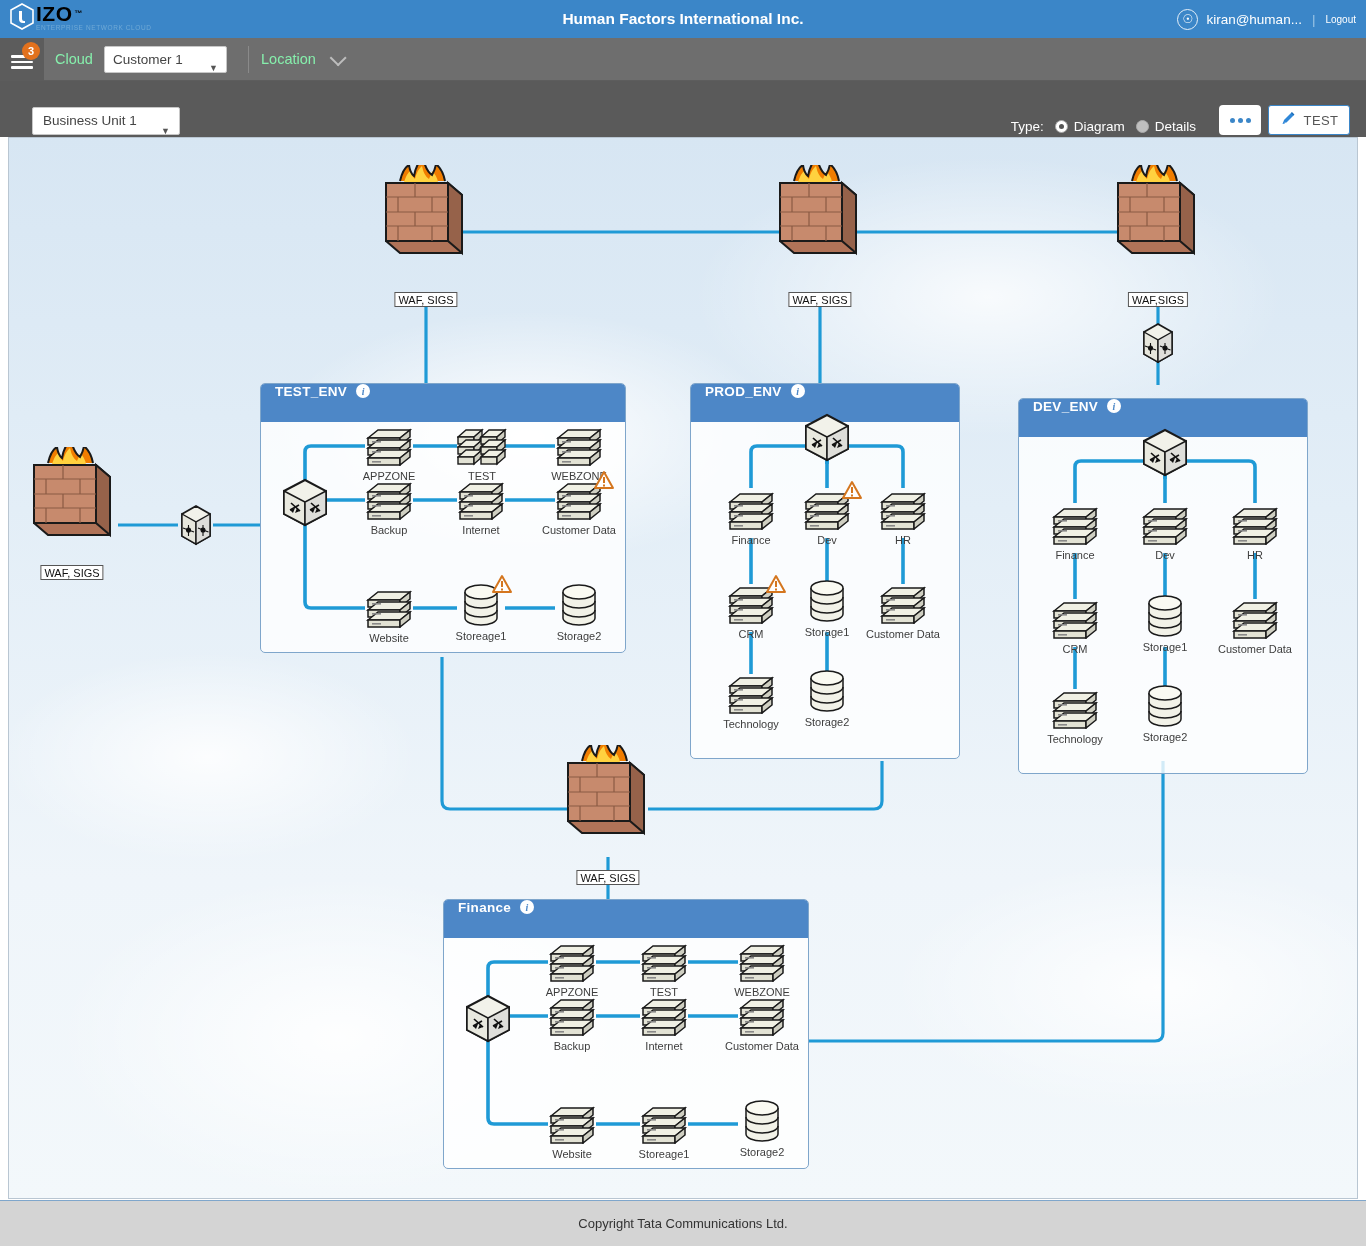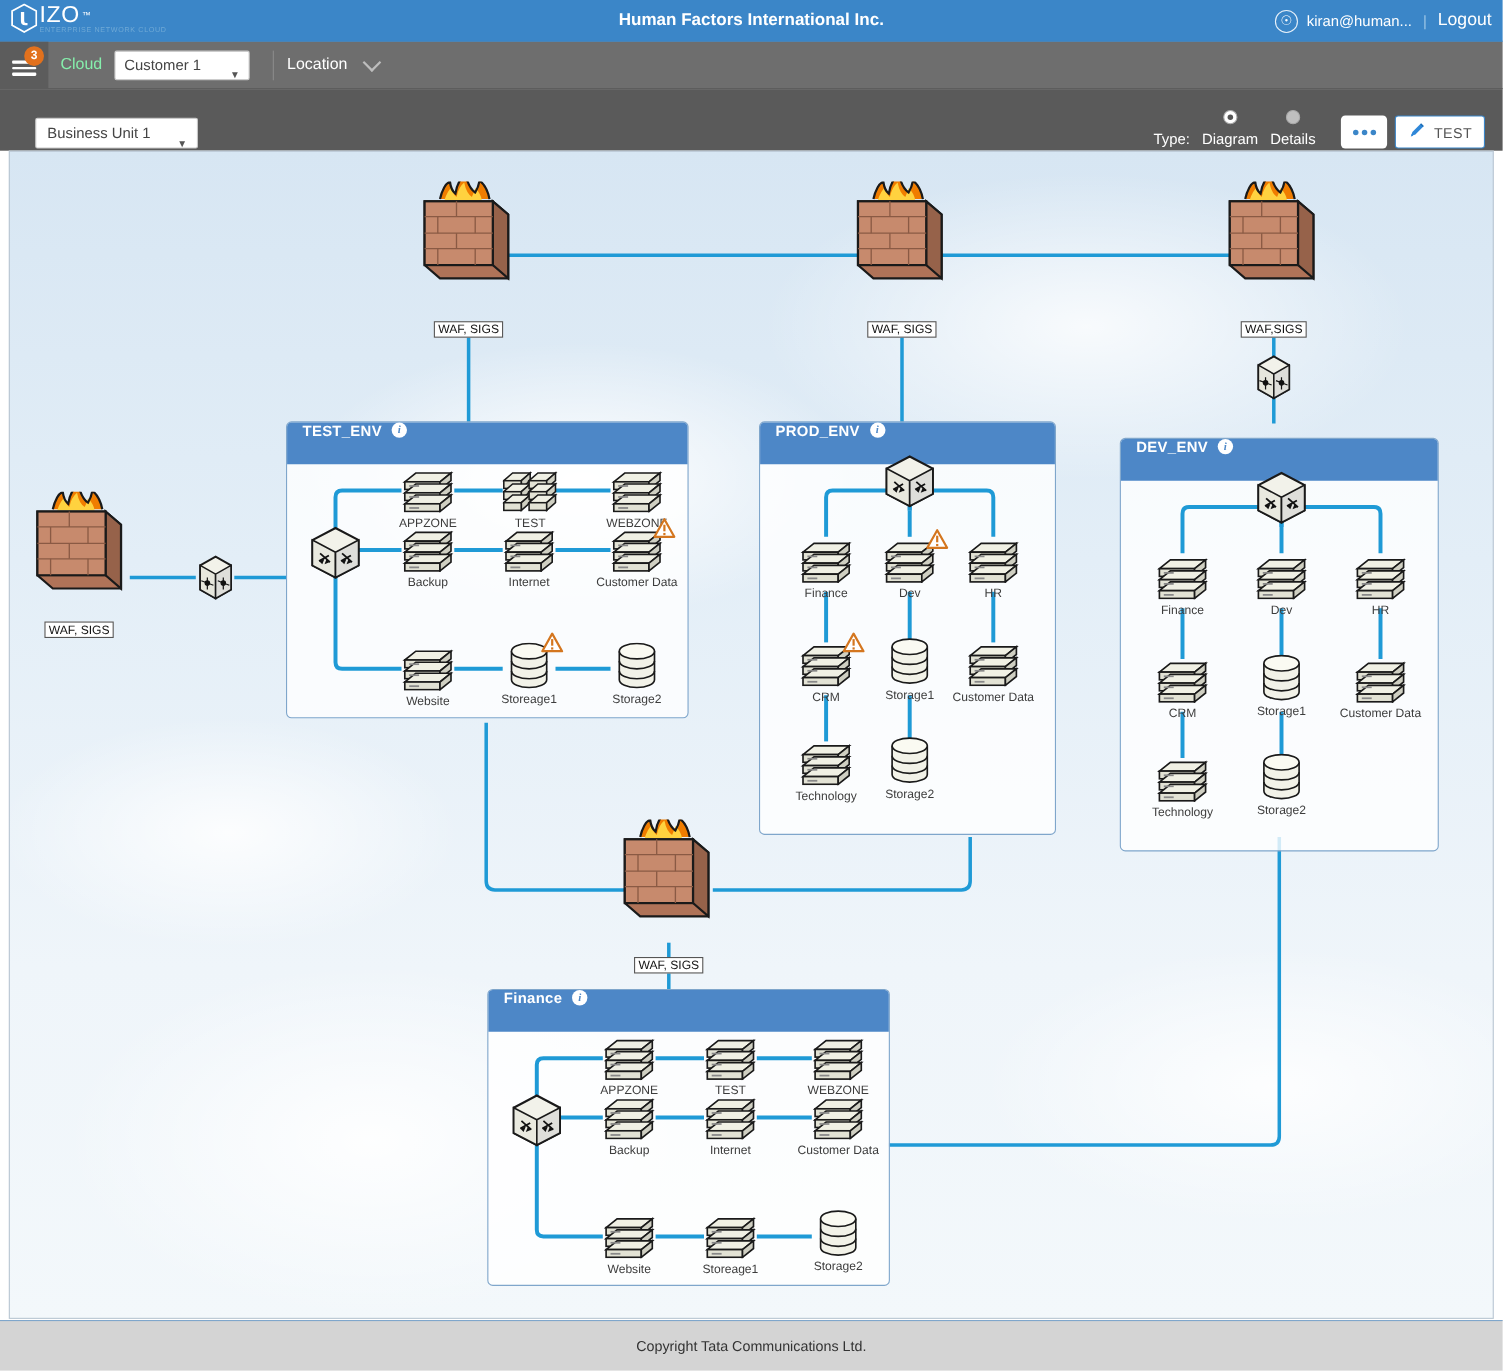--- a/index.html
+++ b/index.html
@@ -11,41 +11,41 @@
   }
 
   
   #topbar {
     position:absolute; left:0; top:0; width:1366px; height:38px;
     background:#3b86c8;
     border-bottom:1px solid #3b86c8;
   }
   #logo { position:absolute; left:10px; top:3px; height:32px; display:flex; align-items:flex-start; }
   #logo .hexmark { width:24px; height:27px; position:relative; }
-  #logo .izotext { color:#ffffff; font-size:21px; font-weight:normal; letter-spacing:0.5px; line-height:22px; margin-left:2px;}
+  #logo .izotext { color:#000000; font-size:21px; font-weight:bold; letter-spacing:0.5px; line-height:22px; margin-left:2px;}
   #logo .sup { font-size:8px; vertical-align:super; }
   #logo .tag {
      position:absolute; left:26px; top:21px;
      color:#6fa9d6; font-size:6.5px; letter-spacing:0.6px; white-space:nowrap;
   }
   #app-title {
     position:absolute; left:0; top:0; width:1366px; height:38px;
     line-height:38px; text-align:center; color:#ffffff;
     font-size:15.5px; font-weight:bold;
   }
   #user-area {
     position:absolute; right:10px; top:0; height:38px;
     display:flex; align-items:center; gap:8px; color:#fff; font-size:13.5px;
   }
   #user-area .avatar {
     width:21px; height:21px; border-radius:50%; border:1.5px solid #e6f0f9;
     display:flex; align-items:center; justify-content:center; font-size:12px;
   }
   #user-area .sep { color:#9dc6e6; margin:0 2px; }
-  #user-area .logout { font-size:16px; cursor:pointer; }
+  #user-area .logout { font-size:10px; cursor:pointer; }
 
   
   #navbar {
     position:absolute; left:0; top:38px; width:1366px; height:43px;
     background:#6e6e6e;
     border-bottom:1px solid #5d5d5d;
   }
   #hamburger {
     position:absolute; left:0; top:0; width:44px; height:43px;
     background:#5c5c5c; cursor:pointer;
@@ -63,21 +63,21 @@
   }
   #customer-select {
     position:absolute; left:104px; top:8px; width:123px; height:27px;
     background:#fff; border:1px solid #c7c7c7; border-radius:2px;
     font-size:13.5px; color:#444; padding-left:8px; line-height:25px; cursor:pointer;
   }
   #customer-select .caret { position:absolute; right:8px; top:9px; font-size:9px; color:#555; }
   #nav-divider { position:absolute; left:248px; top:8px; width:1px; height:27px; background:#8a8a8a; }
   #nav-location {
     position:absolute; left:261px; top:0; height:43px; line-height:43px;
-    color:#ffffff; font-size:14.5px; cursor:pointer;
+    color:#86efac; font-size:14.5px; cursor:pointer;
   }
   #nav-location .chev {
     display:inline-block; margin-left:10px; width:12px; height:12px;
     border-right:2.5px solid #bdbdbd; border-bottom:2.5px solid #bdbdbd;
     transform:rotate(45deg) translateY(-3px); vertical-align:middle;
   }
 
   
   #toolbar {
     position:absolute; left:0; top:81px; width:1366px; height:56px;
@@ -86,21 +86,21 @@
   #bu-select {
     position:absolute; left:32px; top:107px; width:148px; height:28px;
     background:#fff; border:1px solid #c7c7c7; border-radius:2px;
     font-size:13.5px; color:#444; padding-left:10px; line-height:26px; cursor:pointer; z-index:5;
   }
   #bu-select .caret { position:absolute; right:9px; top:10px; font-size:9px; color:#555; }
   #type-group {
     position:absolute; right:170px; top:108px; height:26px;
     display:flex; align-items:flex-end; gap:11px; color:#fff; font-size:13.5px; z-index:5;
   }
-  .radio-item { display:flex; align-items:center; gap:6px; cursor:pointer;flex-direction:column; }
+  .radio-item { display:flex; align-items:center; gap:6px; cursor:pointer; }
   .radio {
     width:13px; height:13px; border-radius:50%; background:#d9d9d9;
     border:1px solid #aaa; display:flex; align-items:center; justify-content:center;
   }
   .radio.on { background:#fff; }
   .radio.on::after { content:""; width:5px; height:5px; border-radius:50%; background:#555; }
   .radio.off { background:#bfbfbf; }
   #more-btn {
     position:absolute; right:105px; top:105px; width:42px; height:30px;
     background:#fff; border-radius:4px; display:flex; align-items:center;

